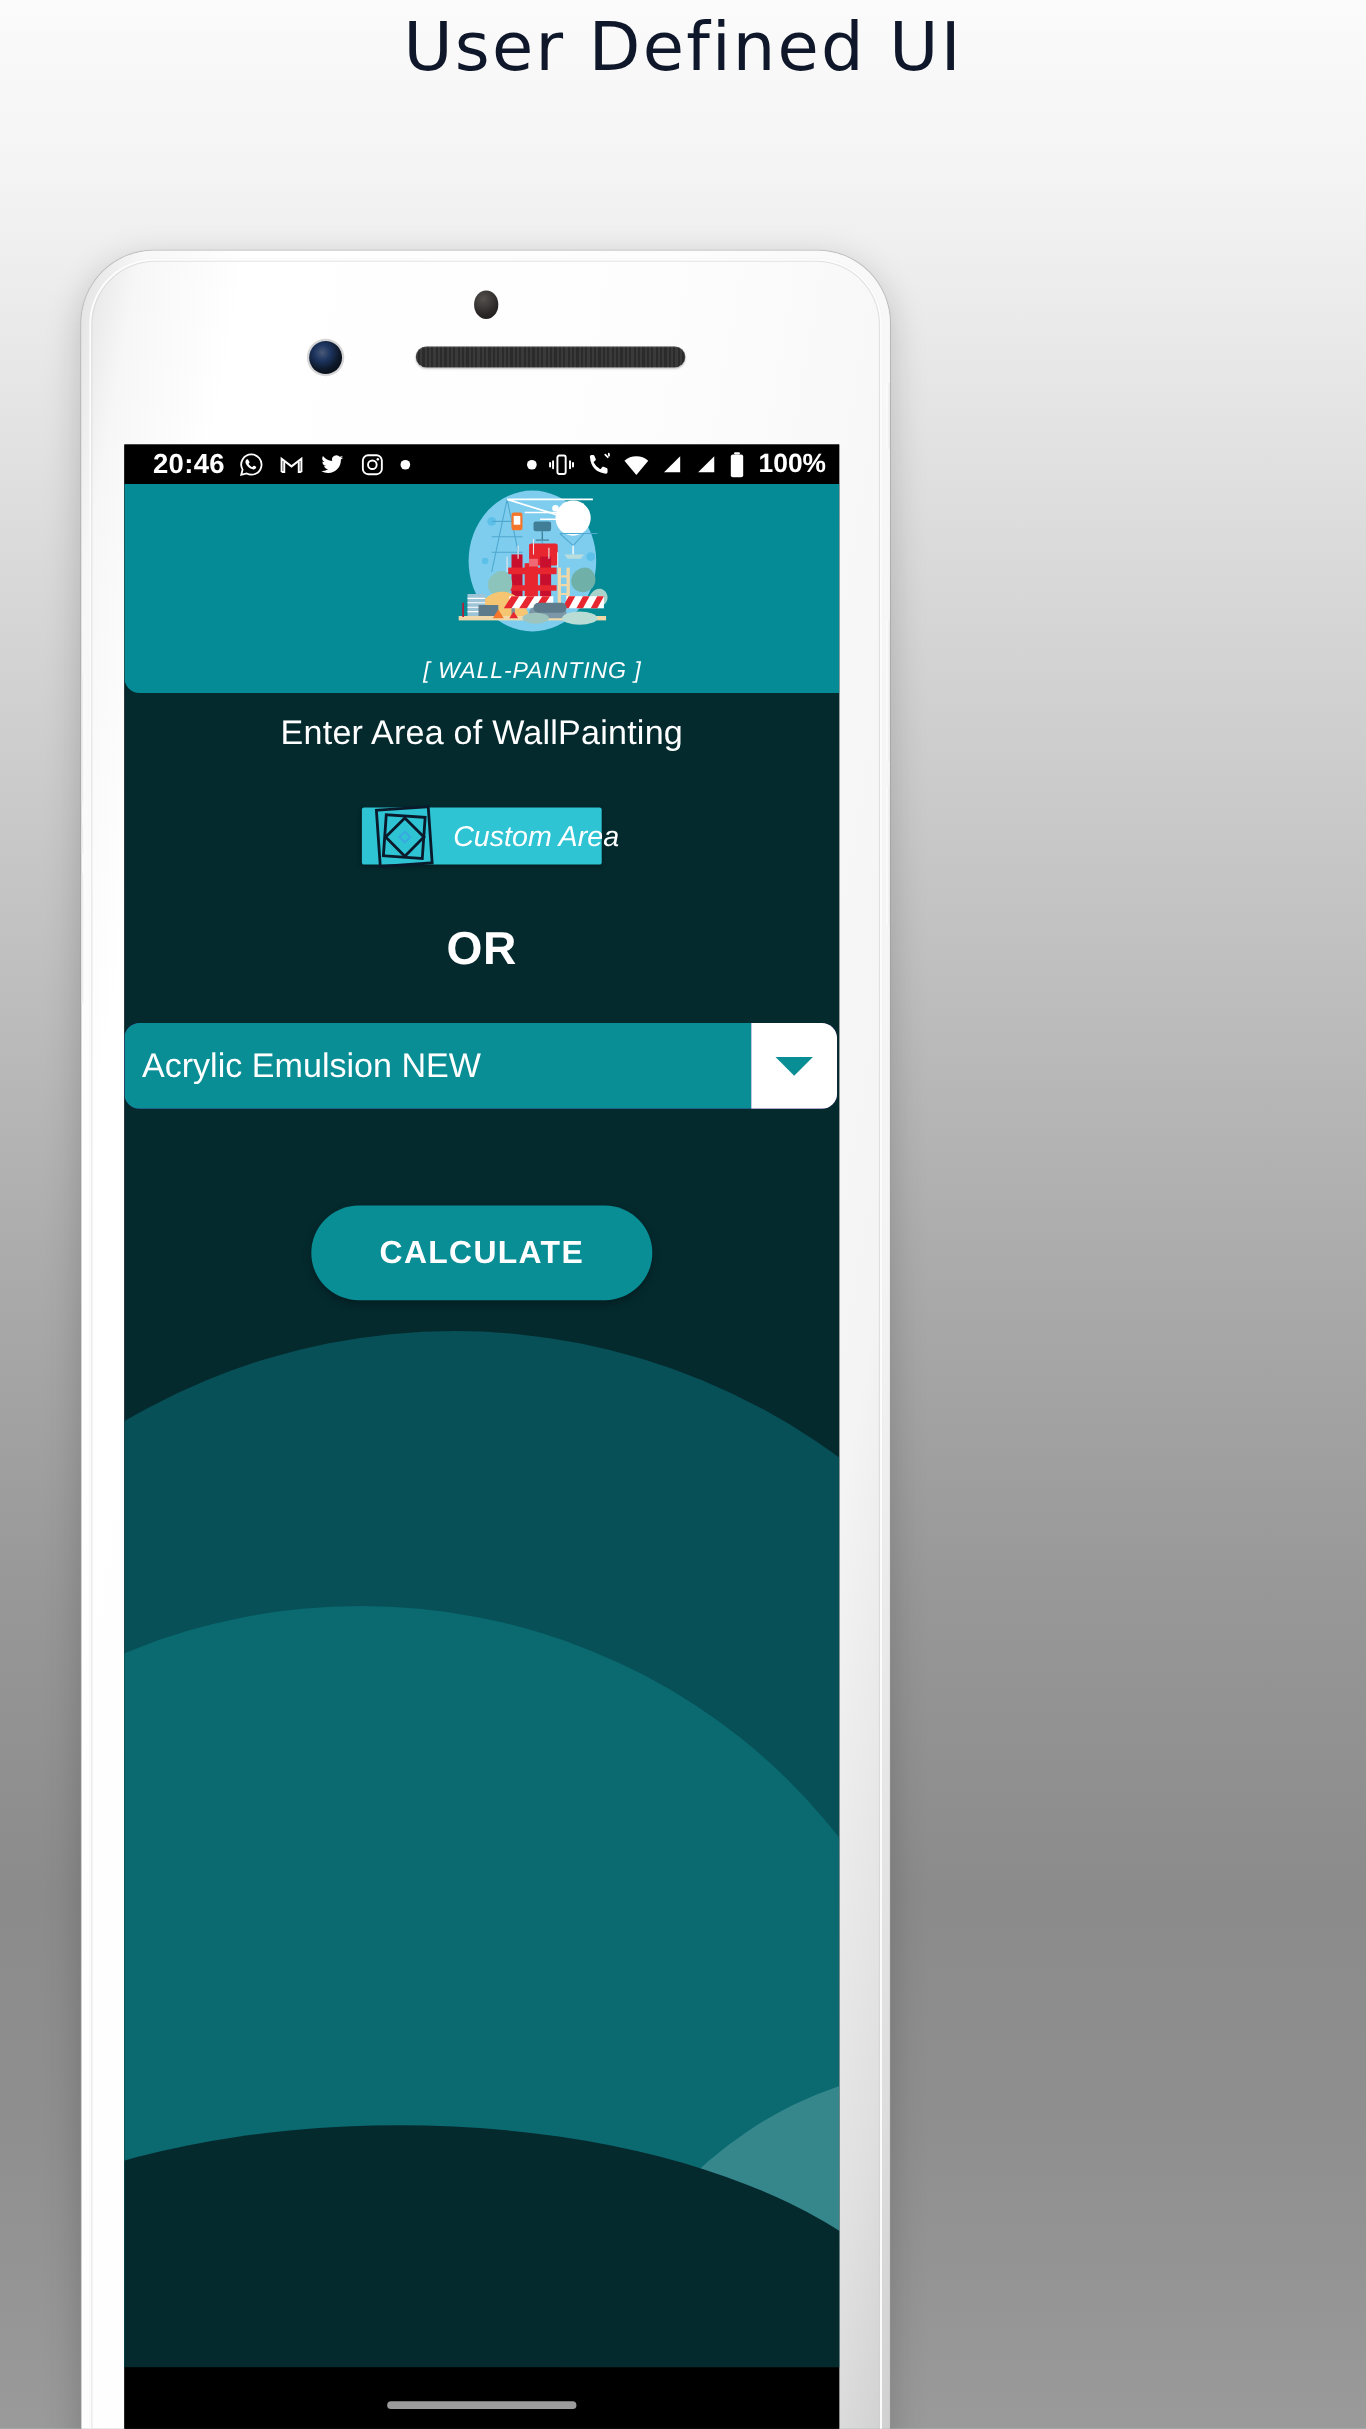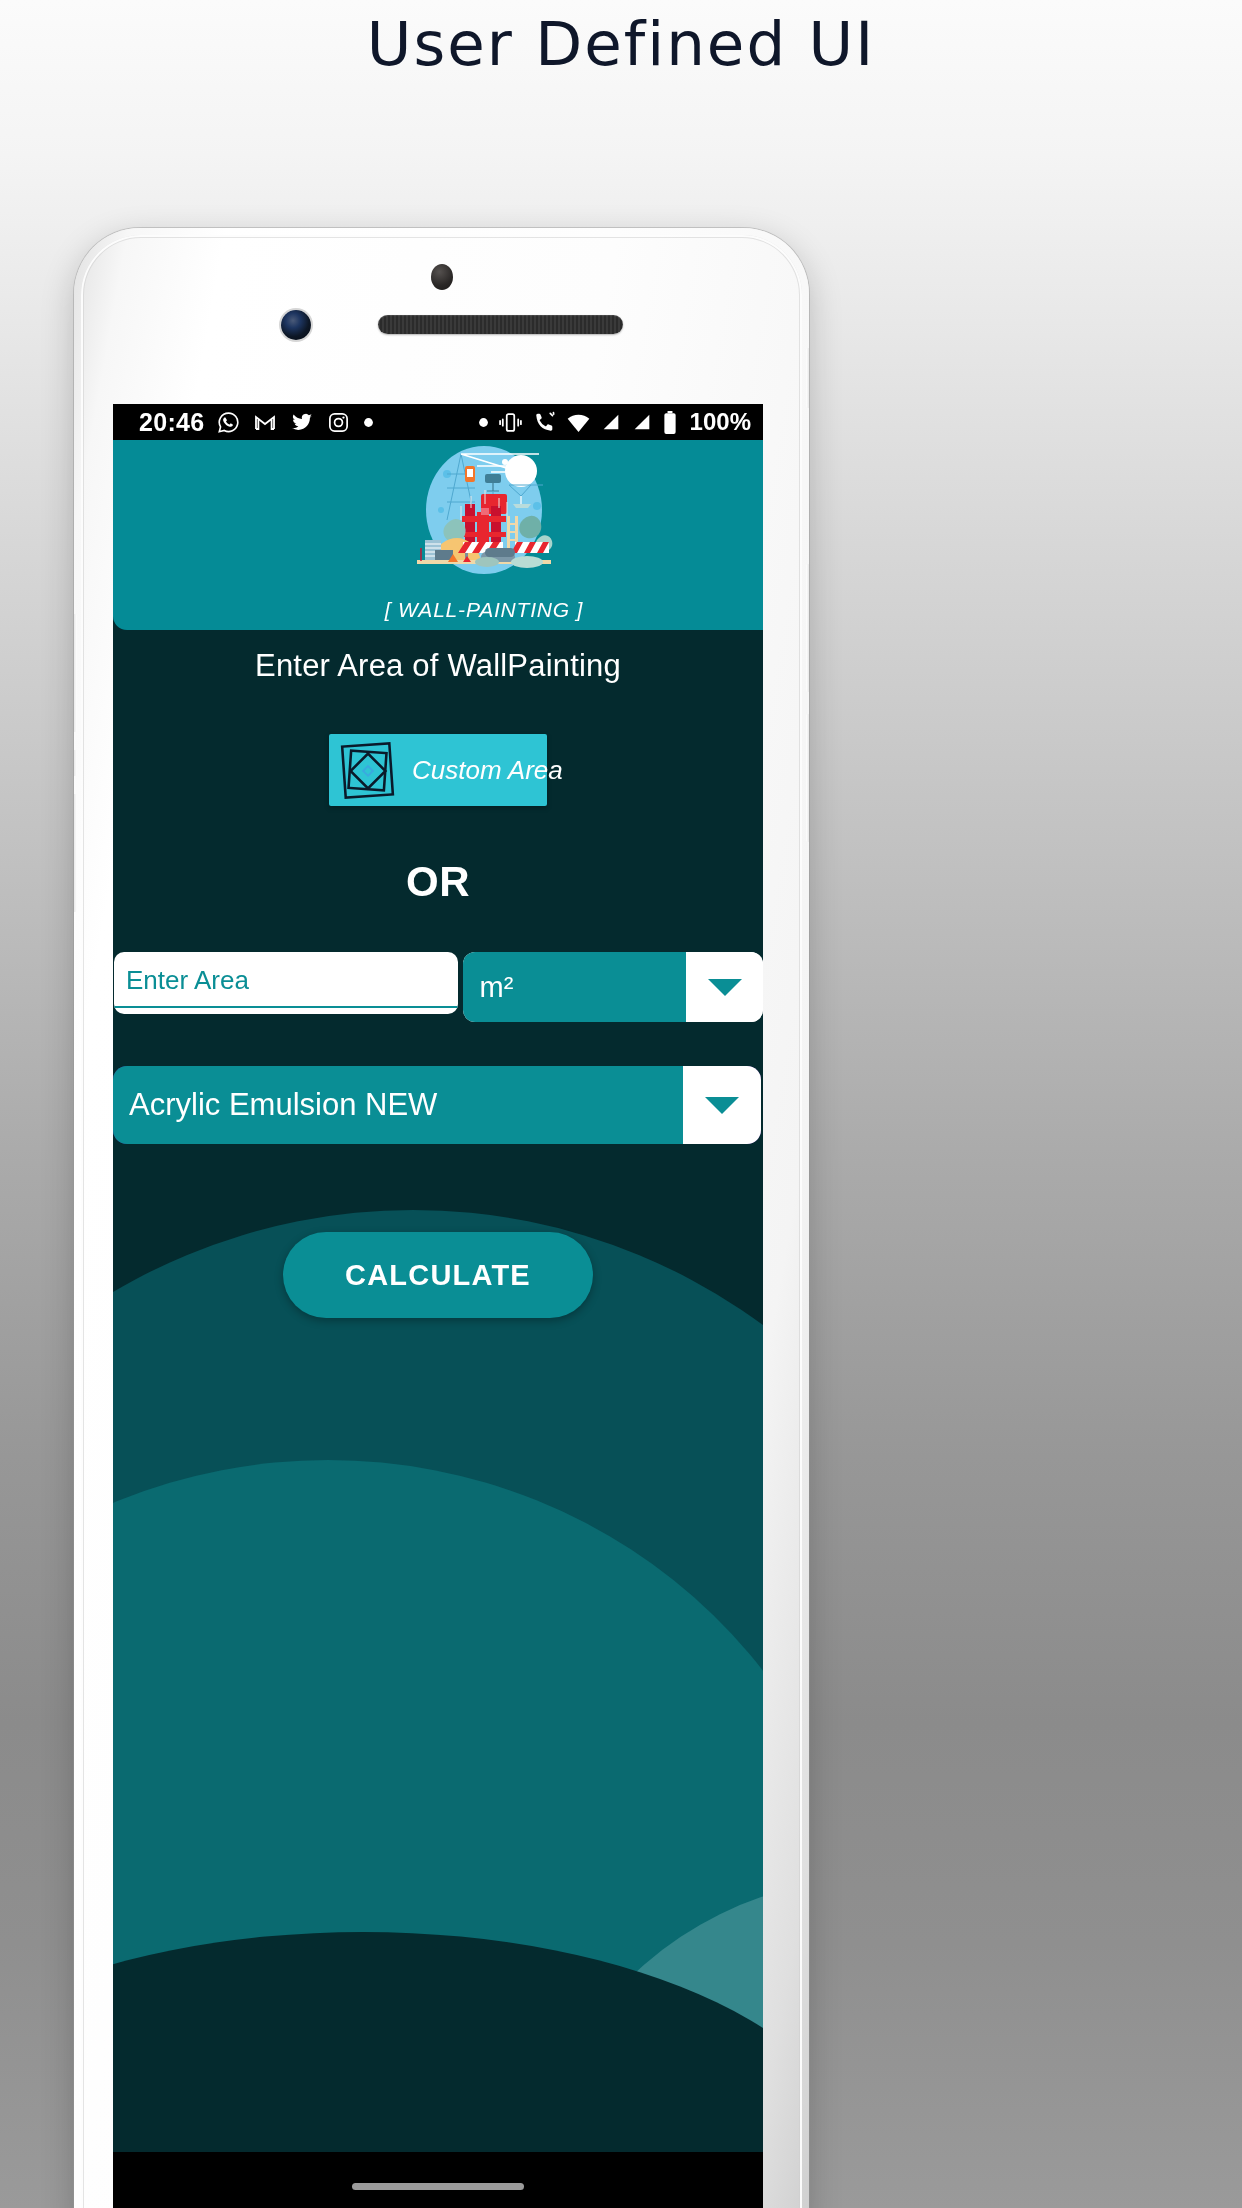--- a/index.html
+++ b/index.html
@@ -138,21 +138,21 @@
   #prompt-title{
     position:relative; z-index:3;
     text-align:center; color:#ffffff;
     font-size:31px; font-weight:400;
     margin-top:18px; letter-spacing:.2px;
   }
 
   
   #custom-area-btn{
     position:relative; z-index:3;
-    margin:50px auto 0; width:218px; height:72px;
+    margin:50px auto 0; width:218px; height:52px;
     background:#2ec4d4; border-radius:2px;
     display:flex; align-items:center; padding-left:8px;
     box-shadow:0 2px 5px rgba(0,0,0,.28);
     cursor:pointer;
   }
   #custom-area-icon{ width:63px; height:63px; flex:none; }
   #custom-area-label{
     color:#ffffff; font-size:26px; font-style:italic;
     font-weight:400; margin-left:12px; white-space:nowrap;
   }
@@ -416,31 +416,20 @@
           <rect x="7" y="6" width="48" height="52" fill="none" stroke="#0a1a2a" stroke-width="2.6" transform="rotate(-4 31 32)"></rect>
           <rect x="13" y="13" width="36" height="38" fill="none" stroke="#0a1a2a" stroke-width="2.6" transform="rotate(4 31 32)"></rect>
           <rect x="19" y="20" width="25" height="25" fill="none" stroke="#0a1a2a" stroke-width="2.6" transform="rotate(45 31.5 32.5)"></rect>
           <rect x="28" y="29" width="7" height="7" fill="none" stroke="#3aa9e0" stroke-width="1.8" transform="rotate(45 31.5 32.5)"></rect>
         </svg>
         <span id="custom-area-label">Custom Area</span>
       </div>
 
       <div id="or-text">OR</div>
 
-      <div id="area-row">
-        <div id="area-input-wrap">
-          <input id="area-input" type="text" placeholder="Enter Area" style="">
-        </div>
-        <div id="unit-select">
-          <div id="unit-value">m²</div>
-          <div id="unit-arrow-box">
-            <span class="caret"></span>
-          </div>
-        </div>
-      </div>
 
       <div id="paint-select">
         <div id="paint-value">Acrylic Emulsion NEW</div>
         <div id="paint-arrow-box">
           <span class="caret"></span>
         </div>
       </div>
 
       <div id="calculate-btn">CALCULATE</div>
 

